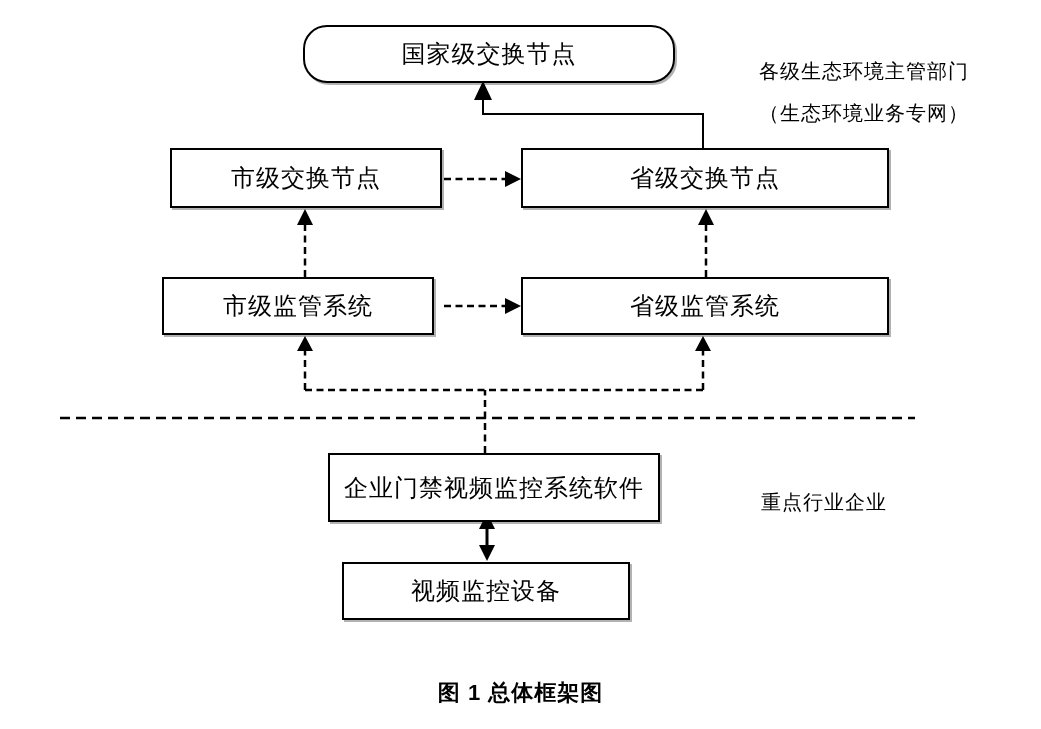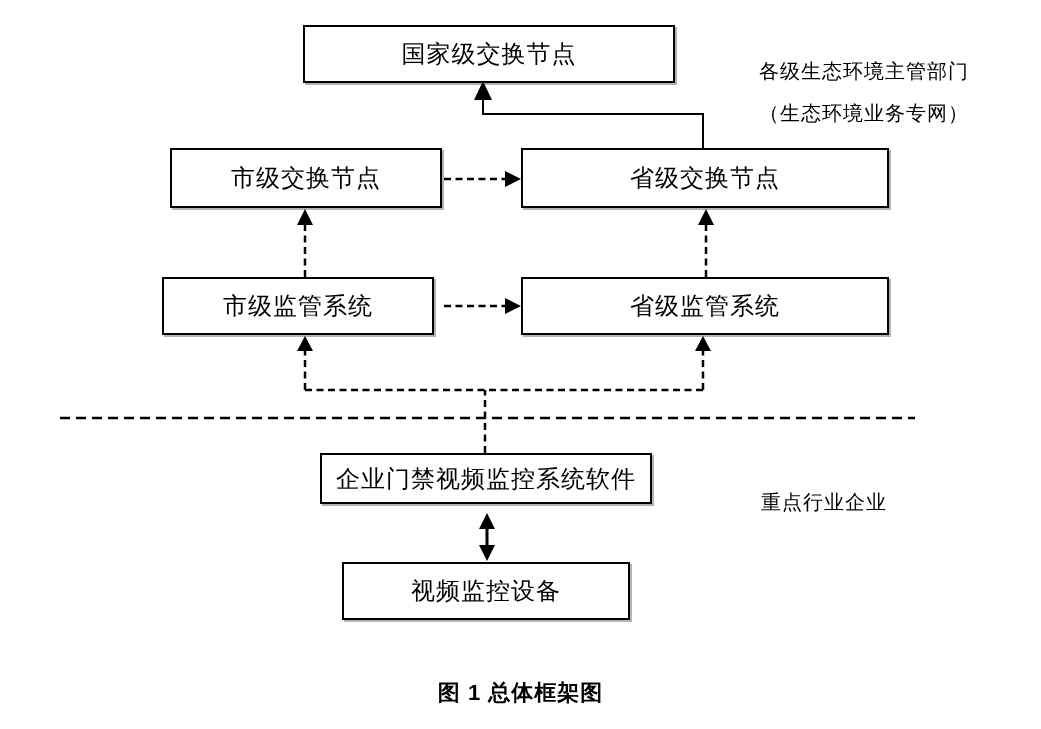--- a/index.html
+++ b/index.html
@@ -29,26 +29,26 @@
     border: 2px solid #000000;
     box-shadow: 2px 2px 0 rgba(0,0,0,0.30);
     display: flex;
     align-items: center;
     justify-content: center;
     font-size: 24px;
     letter-spacing: 1px;
     white-space: nowrap;
     box-sizing: border-box;
   }
-  .node-national    { left: 303px; top: 25px;  width: 372px; height: 58px; }
+  .node-national    { left: 303px; top: 25px;  width: 372px; height: 58px; border-radius: 24px; }
   .node-city-exch   { left: 170px; top: 148px; width: 272px; height: 60px; text-align: right; }
   .node-prov-exch   { left: 521px; top: 148px; width: 368px; height: 60px; }
   .node-city-super  { left: 162px; top: 277px; width: 272px; height: 58px; }
   .node-prov-super  { left: 521px; top: 277px; width: 368px; height: 58px; }
-  .node-enterprise  { left: 320px; top: 453px; width: 332px; height: 51px; }
+  .node-enterprise  { left: 328px; top: 453px; width: 332px; height: 69px; }
   .node-device      { left: 342px; top: 562px; width: 288px; height: 58px; }
 
   .side-label {
     position: absolute;
     font-size: 20px;
     letter-spacing: 1px;
     white-space: nowrap;
   }
   .dept-label {
     left: 728px;

